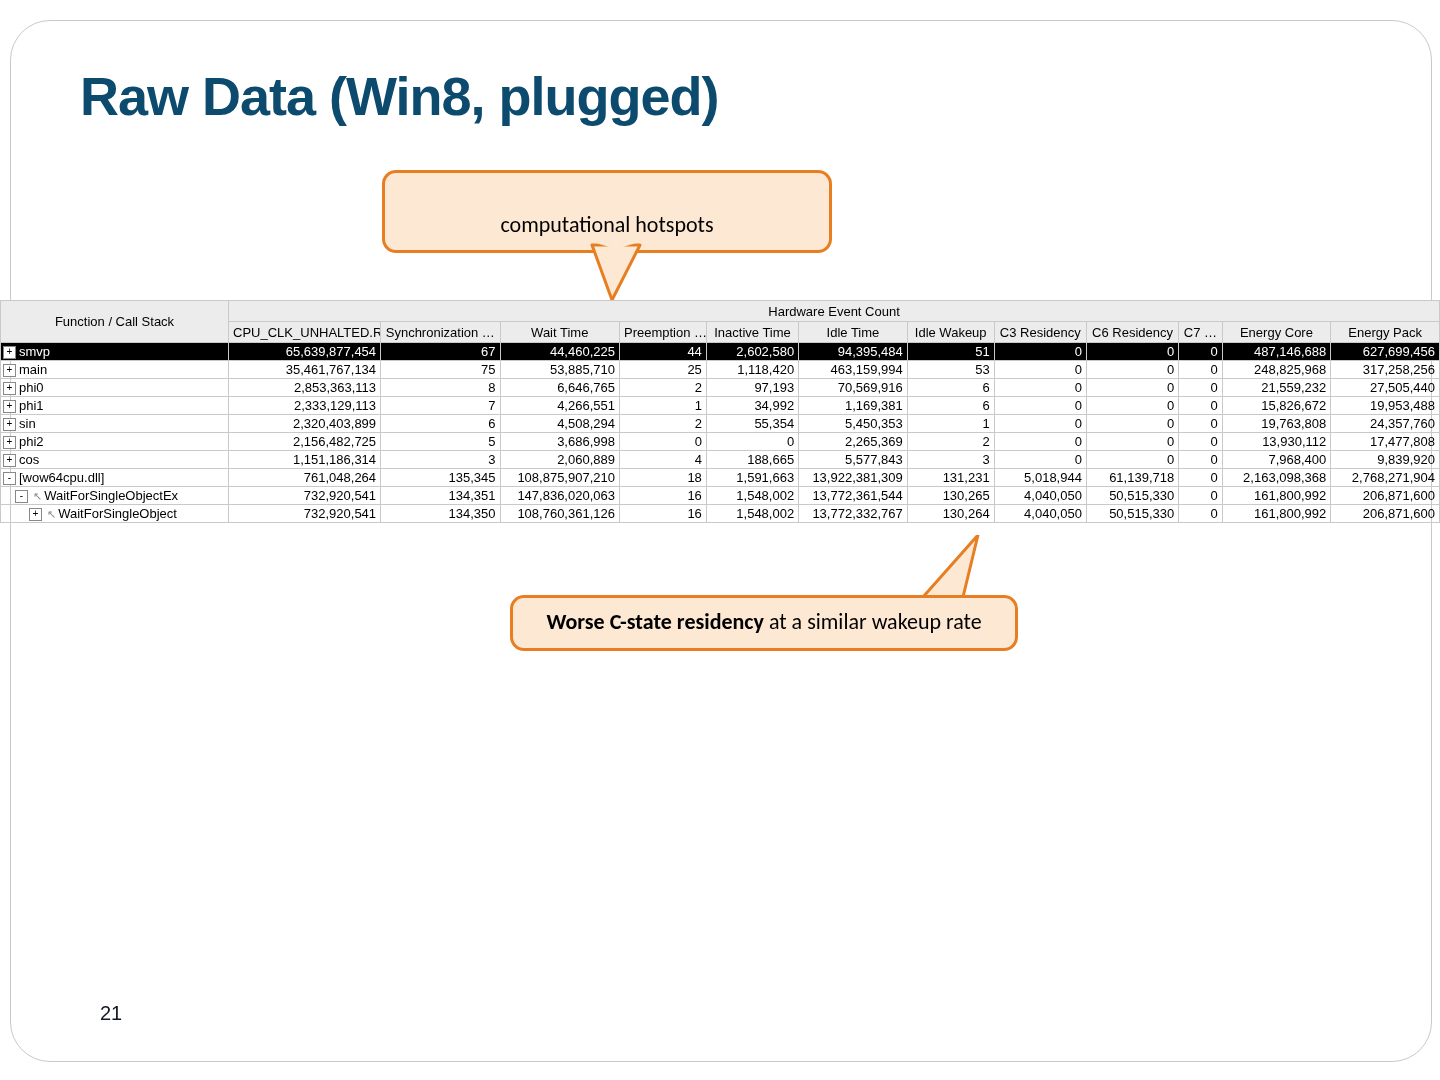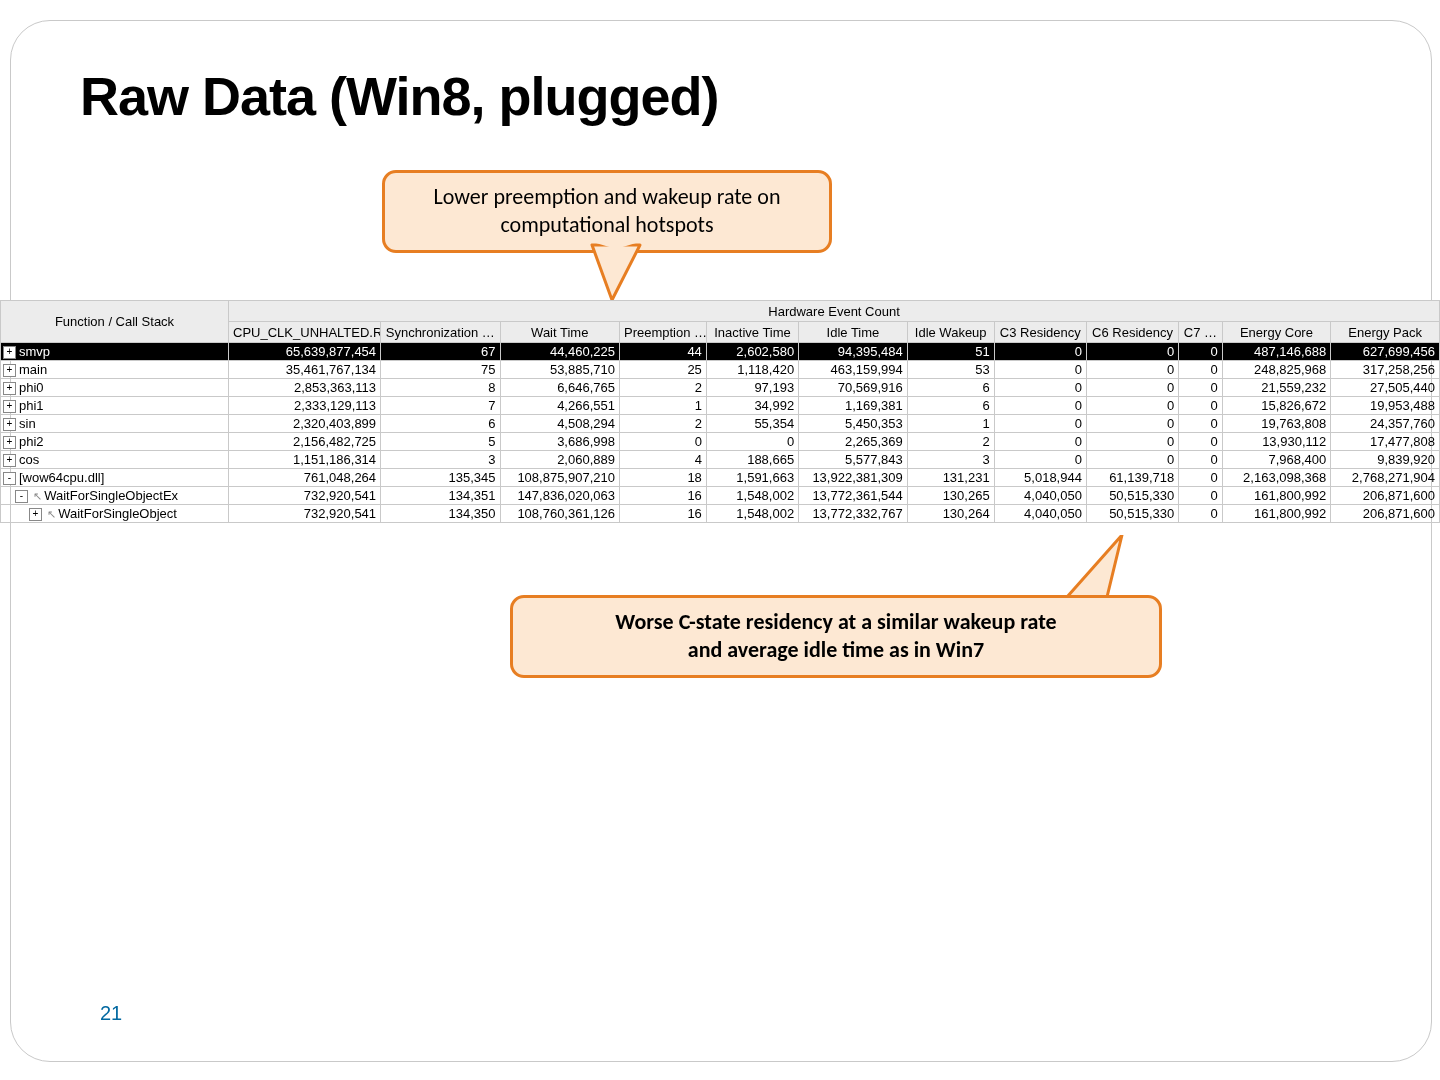--- a/index.html
+++ b/index.html
@@ -18,29 +18,29 @@
     border: 1px solid #c9c9c9;
     border-radius: 40px;
   }
   .slide-title {
     position: absolute;
     left: 80px; top: 65px;
     font-family: Arial, Helvetica, sans-serif;
     font-weight: 800;
     font-size: 54px;
     letter-spacing: -1px;
-    color: #000000;
+    color: #0c4a6e;
   }
   .page-number {
     position: absolute;
     left: 100px;
     bottom: 55px;
     font-family: Arial, sans-serif;
     font-size: 20px;
-    color: #0369a1;
+    color: #0f172a;
     font-weight: 400;
   }
   
   .callout1-wrap {
     position: absolute;
     left: 382px; top: 170px;
     width: 450px;
   }
   .callout1 {
     position: relative;
@@ -56,22 +56,21 @@
   .callout1-tail {
     position: absolute;
     left: 210px; top: 75px;
   }
   .callout1-tail svg { overflow: visible; }
 
   
   .callout2-wrap {
     position: absolute;
     left: 510px; top: 595px;
-    width: 652px;
-    font-weight: bold;
+    width: 508px;
   }
   .callout2 {
     position: relative;
     border: 3px solid #e77e22;
     background: #fde8d3;
     border-radius: 14px;
     padding: 10px 18px 12px 18px;
     font-family: Calibri, "Segoe UI", sans-serif;
     font-size: 22px;
     text-align: center;
@@ -164,21 +163,21 @@
 </style>
 </head>
 <body>
 
 <div class="slide-frame"></div>
 
 <div class="slide-title">Raw Data (Win8, plugged)</div>
 
 <div class="callout1-wrap">
   <div class="callout1">
-    <span>Lower preemption and wakeup rate on</span><br>
+    <br>
     <span>computational hotspots</span>
   </div>
   <div class="callout1-tail">
     <svg width="70" height="60">
       <polygon points="0,0 48,0 20,55" fill="#fde8d3" stroke="#e77e22" stroke-width="3" stroke-linejoin="round"></polygon>
       <polygon points="4,-2 44,-2 24,4" fill="#fde8d3"></polygon>
     </svg>
   </div>
 </div>
 
@@ -376,17 +375,16 @@
 
 <div class="callout2-wrap">
   <div class="callout2-tail">
     <svg width="70" height="70">
       <polygon points="60,0 45,62 5,62" fill="#fde8d3" stroke="#e77e22" stroke-width="3" stroke-linejoin="round"></polygon>
       <polygon points="42,60 8,60 25,66" fill="#fde8d3"></polygon>
     </svg>
   </div>
   <div class="callout2">
     <b>Worse C-state residency</b><span> at a similar wakeup rate</span><br>
-    <span>and average idle time as in Win7</span>
   </div>
 </div>
 
 <div class="page-number">21</div>
 
 </body></html>

